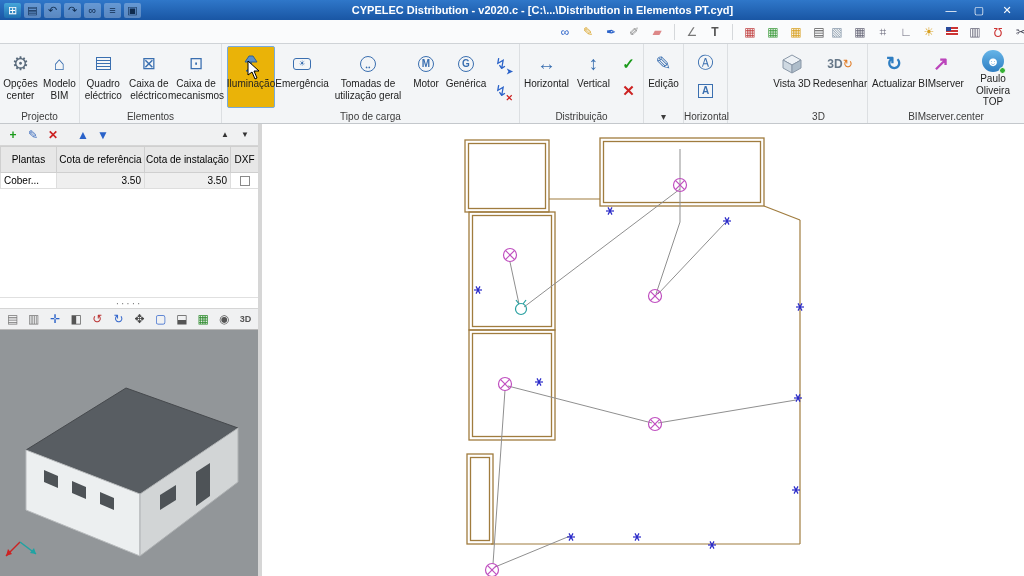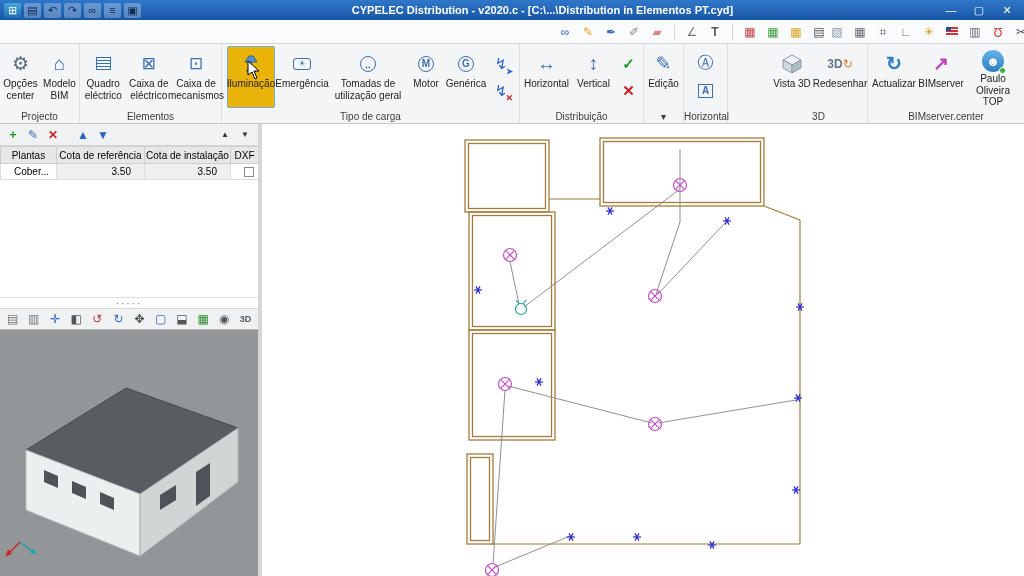--- a/index.html
+++ b/index.html
@@ -48,22 +48,22 @@
 .g-projecto{width:80px}.g-elementos{width:142px}.g-tipo{width:298px}.g-dist{width:124px}
 .g-edicao{width:40px}.g-etiq{width:44px}.g-3d{width:98px;margin-left:auto}.g-bim{width:156px;border-right:none}
 
 
 .lpanel{position:absolute;top:124px;left:0;width:258px;height:452px;background:#fff}
 .ttoolbar{height:22px;display:flex;align-items:center;gap:2px;padding:0 4px;background:#f0f1f2;border-bottom:1px solid #d5d5d5}
 .tico{width:18px;height:18px;display:flex;align-items:center;justify-content:center;font-size:12px}
 .tspacer{flex:1}
 .tablewrap{height:152px;background:#fff;border-bottom:1px solid #e0e0e0;overflow:hidden}
 .ptable{border-collapse:collapse;width:100%;font-size:10px;table-layout:fixed}
-.ptable th{background:#e7e7e7;border:1px solid #cfcfcf;font-weight:normal;padding:2px 1px;height:17px;overflow:hidden;white-space:nowrap}
-.ptable td{border:1px solid #dedede;padding:1px 13px;height:16px;overflow:hidden;white-space:nowrap}
+.ptable th{background:#e7e7e7;border:1px solid #cfcfcf;font-weight:normal;padding:2px 1px;height:26px;overflow:hidden;white-space:nowrap}
+.ptable td{border:1px solid #dedede;padding:1px 3px;height:16px;overflow:hidden;white-space:nowrap}
 .ptable td.num{background:#efefef;text-align:right}
 .ptable td.chk{text-align:center}
 tr.selected td{background:#cfe3f7}
 tr.selected td.num{background:#dcebf9}
 .cbx{display:inline-block;width:10px;height:10px;border:1px solid #8a8a8a;background:#fff;vertical-align:middle}
 .splitdots{height:10px;display:flex;align-items:center;justify-content:center;color:#777;font-size:10px;letter-spacing:2px}
 .vtoolbar{height:22px;display:flex;align-items:center;gap:4px;padding:0 4px;background:#f0f1f2;border-top:1px solid #d5d5d5;border-bottom:1px solid #b9b9b9}
 .view3d{height:246px;background:#929699;position:relative;overflow:hidden}
 .vsplit{position:absolute;top:124px;left:258px;width:4px;height:452px;background:#d6d6d6}
 

